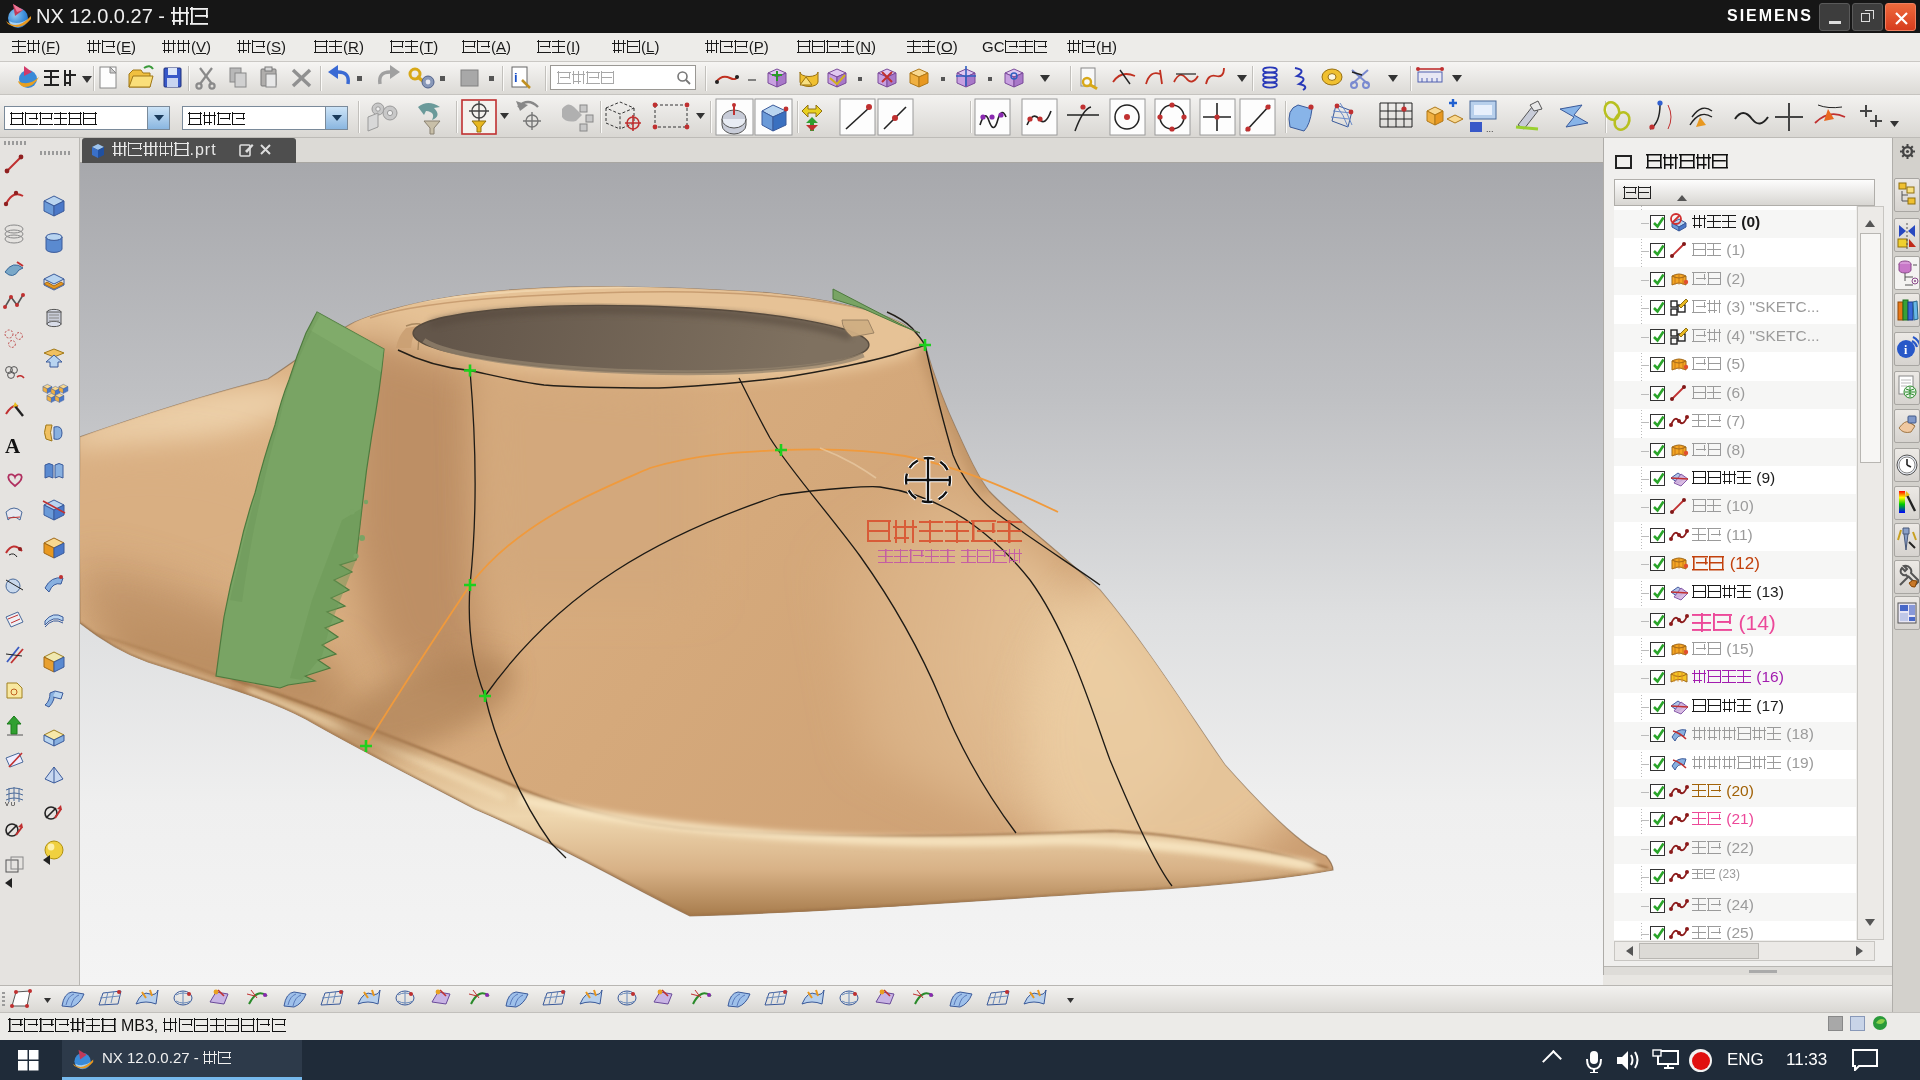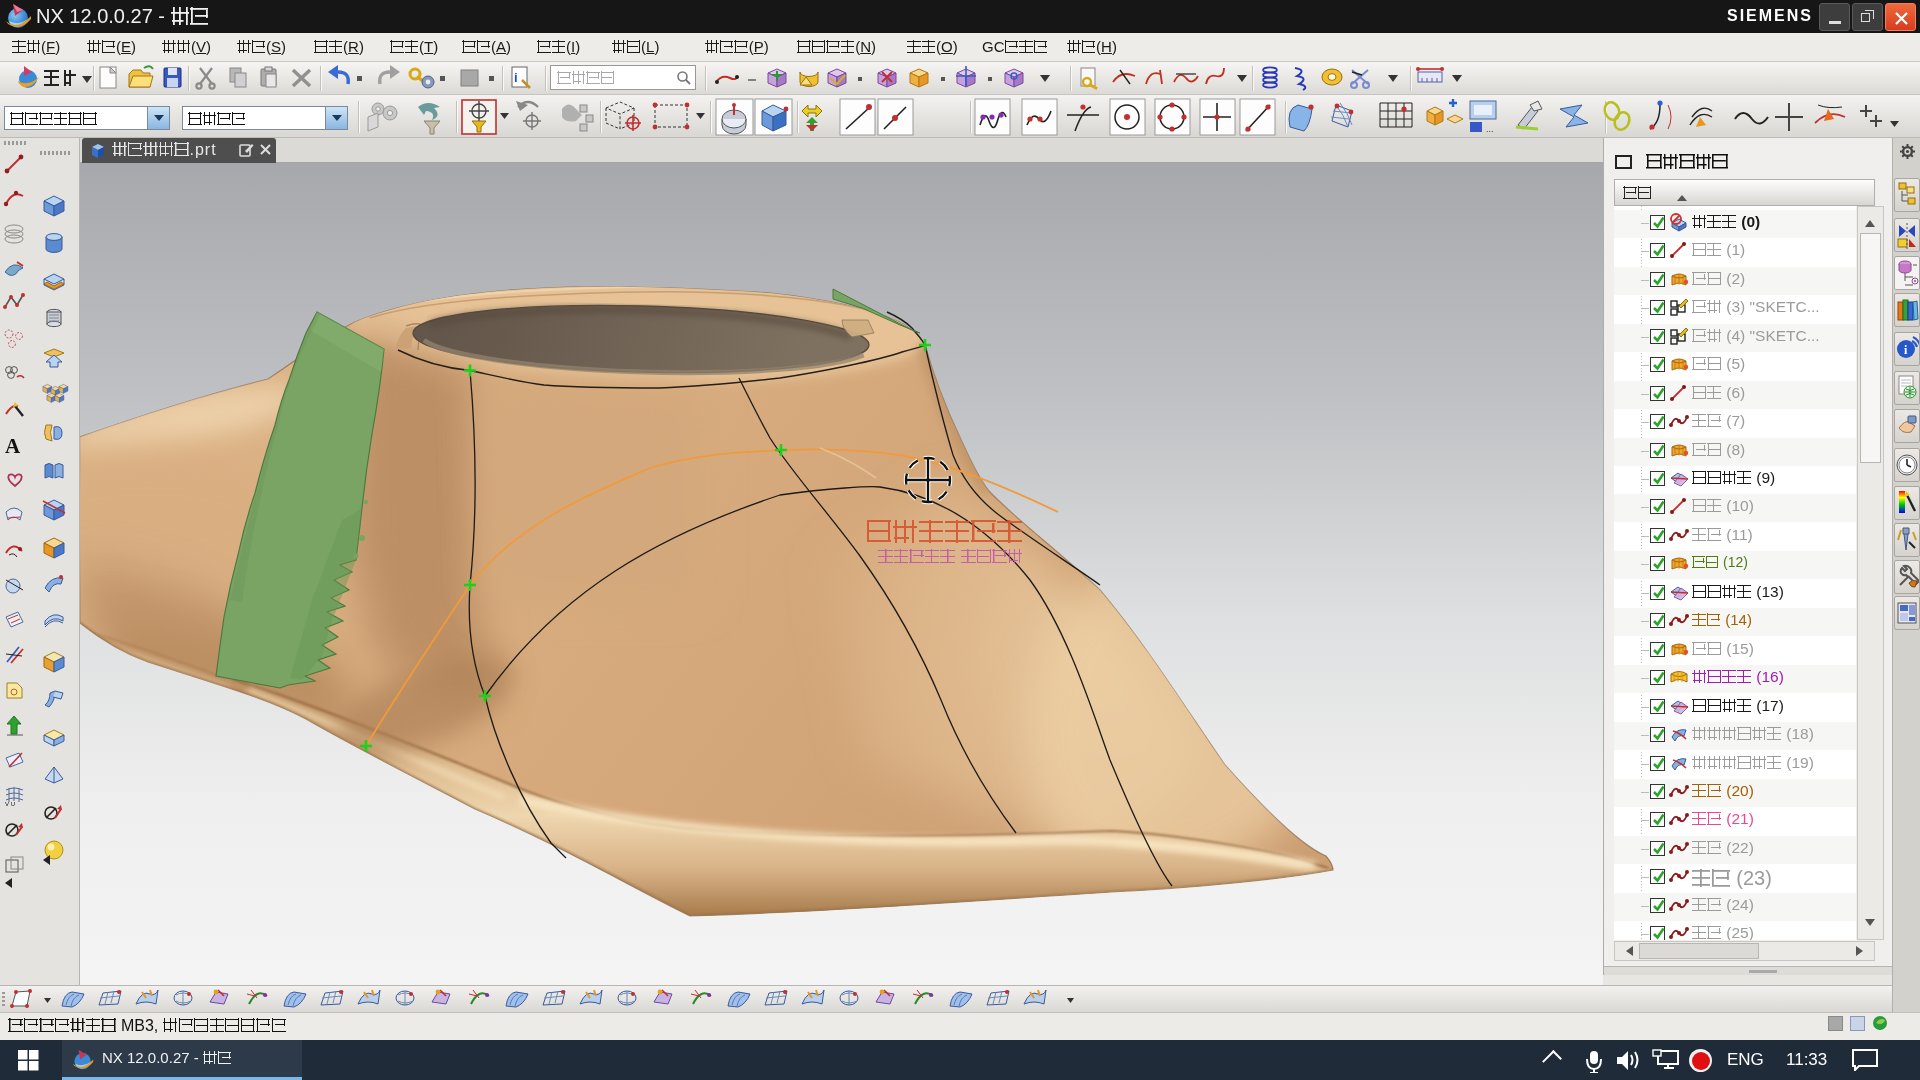--- a/index.html
+++ b/index.html
@@ -576,21 +576,21 @@
       </g>
       <g transform="translate(42,701)">
         <circle cx="12" cy="11" r="9" fill="#f0d040" stroke="#b09010"></circle>
         <circle cx="9" cy="8" r="3.4" fill="#fcf0b0"></circle>
       </g>
       <path d="M50 717 l-7 5 l7 5Z" fill="#222"></path>
 </svg>
   </div>
 <div class="vsep" style="left:33px;top:140px;height:870px"></div>
 <div class="abs" style="left:80px;top:138px;width:1523px;height:25px;background:#dcdad6;border-bottom:1px solid #a8a6a2">
-<div class="abs" style="left:2px;top:0;width:194px;height:25px;background:#4e4e4e;border-radius:3px 3px 0 0">
+<div class="abs" style="left:2px;top:0;width:214px;height:25px;background:#4e4e4e;border-radius:3px 3px 0 0">
 <svg class="abs" style="left:8px;top:4px" width="16" height="17" viewBox="0 0 16 17">
         <path d="M2 5 L8 2 L14 5 L8 8Z" fill="#9ec4ee"></path>
         <path d="M2 5 v8 l6 3 v-8Z" fill="#3a70c8"></path>
         <path d="M14 5 v8 l-6 3 v-8Z" fill="#2050a0"></path>
       </svg>
 <span style="position:absolute;left:30px;top:3px;font-size:16px;letter-spacing:1px;color:#e8e8e8"><i class="h c"></i><i class="h d"></i><i class="h c"></i><i class="h c"></i><i class="h a"></i>.prt</span>
 <svg class="abs" style="left:156px;top:4px" width="16" height="16" viewBox="0 0 16 16">
         <rect x="2" y="3" width="10" height="11" rx="1" fill="none" stroke="#ddd" stroke-width="1.6"></rect>
         <path d="M7 9 L14 2 l1.5 1.5 L9 11Z" fill="#ddd"></path>
       </svg>
@@ -907,21 +907,21 @@
         <path d="M3 8 L6.5 11.5 L12.5 2.5" stroke="#2aa52a" stroke-width="2.6" fill="none"></path>
       </svg>
 <svg class="abs" style="left:55px;top:348px" width="21" height="19" viewBox="0 0 21 19">
         <g transform="translate(0,0)">
           <path d="M3 6 q7 -4 14 0 l0 9 q-7 -4 -14 0Z" fill="#f5a623" stroke="#a06818"></path>
           <path d="M6 5 v10 M10 4.5 v10 M14 5 v10" stroke="#c87818" fill="none"></path>
           <path d="M3 6 q7 4 14 0" fill="none" stroke="#a06818"></path>
           <circle cx="17" cy="12" r="2.2" fill="#e05030"></circle>
         </g>
       </svg>
-<div class="abs" style="left:78px;top:348px;font-size:14px;color:#4d7c0f;font-weight:normal;white-space:nowrap"><i class="h d"></i><i class="h a"></i> (12)</div>
+<div class="abs" style="left:78px;top:348px;font-size:17px;color:#c2410c;font-weight:normal;white-space:nowrap"><i class="h d"></i><i class="h a"></i> (12)</div>
 <div class="abs" style="left:27px;top:387px;width:8px;height:1px;background:#bbb"></div>
 <div class="abs" style="left:36px;top:379px;width:15px;height:15px;background:#fff;border:1.6px solid #333"></div>
 <svg class="abs" style="left:37px;top:379px" width="15" height="15" viewBox="0 0 15 15">
         <path d="M3 8 L6.5 11.5 L12.5 2.5" stroke="#2aa52a" stroke-width="2.6" fill="none"></path>
       </svg>
 <svg class="abs" style="left:55px;top:377px" width="21" height="19" viewBox="0 0 21 19">
         <g transform="translate(0,0)">
           <path d="M2 9 L9 4 L16 9 L9 14Z" fill="#b0c4e8" stroke="#4a5aa0"></path>
           <path d="M5 14 L12 5 L19 10 L12 17Z" fill="#d4b4e0" stroke="#7a4aa0" opacity=".9"></path>
           <path d="M2 9 L19 10" stroke="#c03030" stroke-width="1.6"></path>
@@ -935,21 +935,21 @@
         <path d="M3 8 L6.5 11.5 L12.5 2.5" stroke="#2aa52a" stroke-width="2.6" fill="none"></path>
       </svg>
 <svg class="abs" style="left:55px;top:405px" width="21" height="19" viewBox="0 0 21 19">
         <g transform="translate(0,0)">
           <path d="M2 13 q4 -10 8 -4 q4 6 8 -4" stroke="#8b1a1a" stroke-width="1.8" fill="none"></path>
           <circle cx="2" cy="13" r="2" fill="#8b1a1a"></circle>
           <circle cx="10" cy="9" r="2" fill="#8b1a1a"></circle>
           <circle cx="18" cy="5" r="2" fill="#8b1a1a"></circle>
         </g>
       </svg>
-<div class="abs" style="left:78px;top:405px;font-size:15px;color:#a16207;font-weight:normal;white-space:nowrap"><i class="h b"></i><i class="h d"></i> (14)</div>
+<div class="abs" style="left:78px;top:405px;font-size:21px;color:#ec4899;font-weight:normal;white-space:nowrap"><i class="h b"></i><i class="h d"></i> (14)</div>
 <div class="abs" style="left:27px;top:444px;width:8px;height:1px;background:#bbb"></div>
 <div class="abs" style="left:36px;top:436px;width:15px;height:15px;background:#fff;border:1.6px solid #333"></div>
 <svg class="abs" style="left:37px;top:436px" width="15" height="15" viewBox="0 0 15 15">
         <path d="M3 8 L6.5 11.5 L12.5 2.5" stroke="#2aa52a" stroke-width="2.6" fill="none"></path>
       </svg>
 <svg class="abs" style="left:55px;top:434px" width="21" height="19" viewBox="0 0 21 19">
         <g transform="translate(0,0)">
           <path d="M3 6 q7 -4 14 0 l0 9 q-7 -4 -14 0Z" fill="#f5a623" stroke="#a06818"></path>
           <path d="M6 5 v10 M10 4.5 v10 M14 5 v10" stroke="#c87818" fill="none"></path>
           <path d="M3 6 q7 4 14 0" fill="none" stroke="#a06818"></path>
@@ -1059,21 +1059,21 @@
         <path d="M3 8 L6.5 11.5 L12.5 2.5" stroke="#2aa52a" stroke-width="2.6" fill="none"></path>
       </svg>
 <svg class="abs" style="left:55px;top:661px" width="21" height="19" viewBox="0 0 21 19">
         <g transform="translate(0,0)">
           <path d="M2 13 q4 -10 8 -4 q4 6 8 -4" stroke="#8b1a1a" stroke-width="1.8" fill="none"></path>
           <circle cx="2" cy="13" r="2" fill="#8b1a1a"></circle>
           <circle cx="10" cy="9" r="2" fill="#8b1a1a"></circle>
           <circle cx="18" cy="5" r="2" fill="#8b1a1a"></circle>
         </g>
       </svg>
-<div class="abs" style="left:78px;top:661px;font-size:20px;color:#9b9b9b;font-weight:normal;white-space:nowrap"><i class="h b"></i><i class="h d"></i> (23)</div>
+<div class="abs" style="left:78px;top:661px;font-size:12px;color:#9b9b9b;font-weight:normal;white-space:nowrap"><i class="h b"></i><i class="h d"></i> (23)</div>
 <div class="abs" style="left:0;top:687px;width:242px;height:28px;background:#f6f6f5"></div>
 <div class="abs" style="left:27px;top:700px;width:8px;height:1px;background:#bbb"></div>
 <div class="abs" style="left:36px;top:692px;width:15px;height:15px;background:#fff;border:1.6px solid #333"></div>
 <svg class="abs" style="left:37px;top:692px" width="15" height="15" viewBox="0 0 15 15">
         <path d="M3 8 L6.5 11.5 L12.5 2.5" stroke="#2aa52a" stroke-width="2.6" fill="none"></path>
       </svg>
 <svg class="abs" style="left:55px;top:690px" width="21" height="19" viewBox="0 0 21 19">
         <g transform="translate(0,0)">
           <path d="M2 13 q4 -10 8 -4 q4 6 8 -4" stroke="#8b1a1a" stroke-width="1.8" fill="none"></path>
           <circle cx="2" cy="13" r="2" fill="#8b1a1a"></circle>

